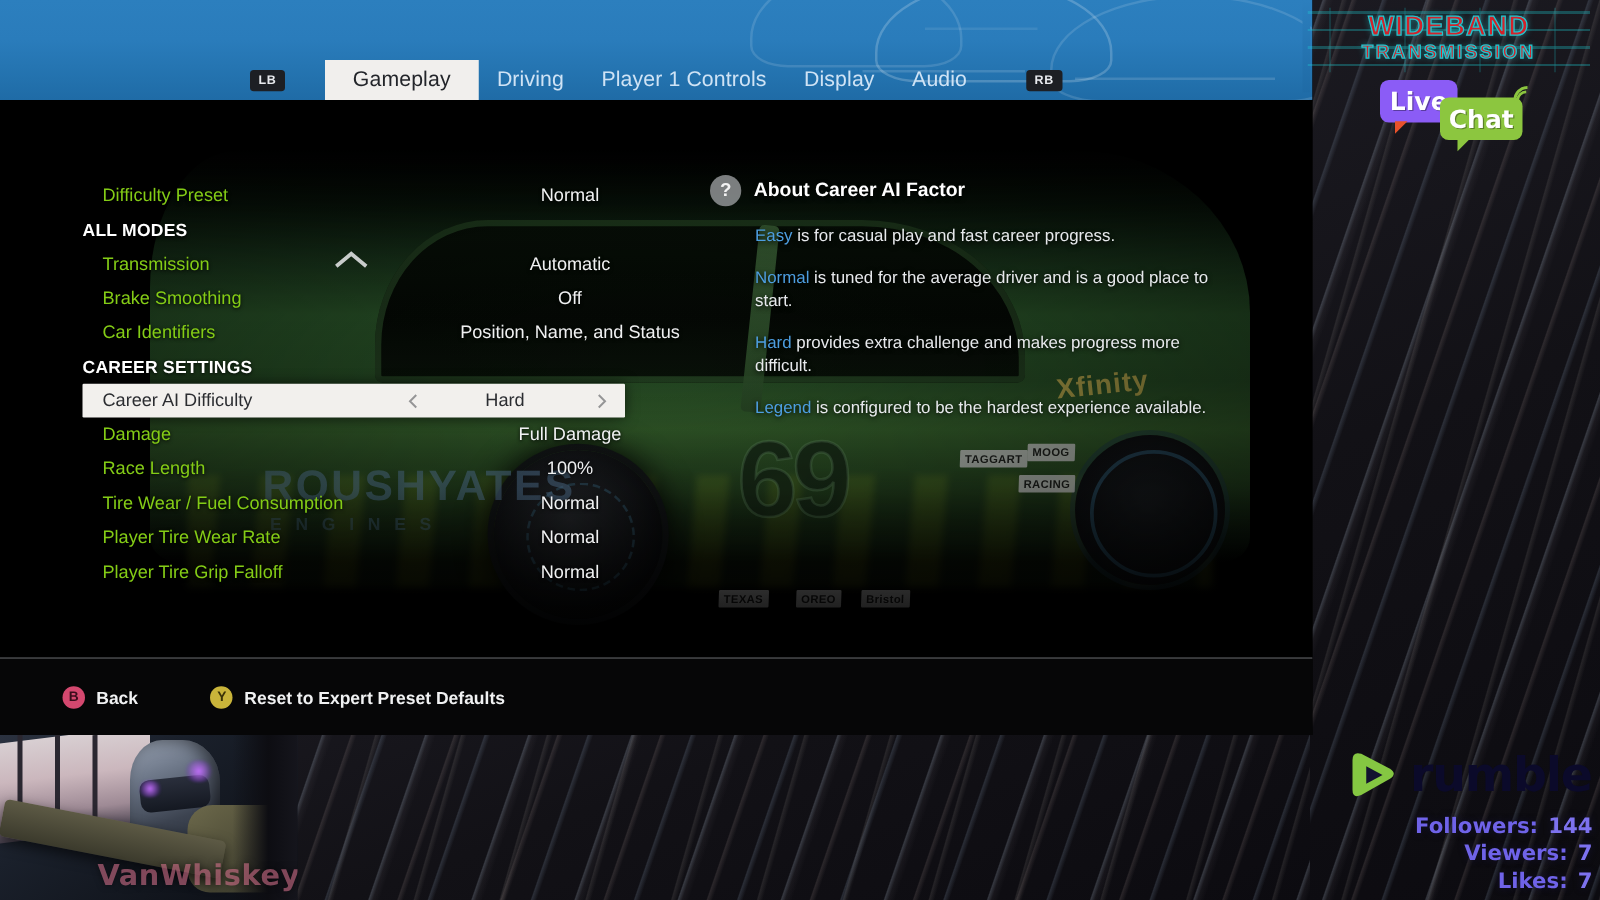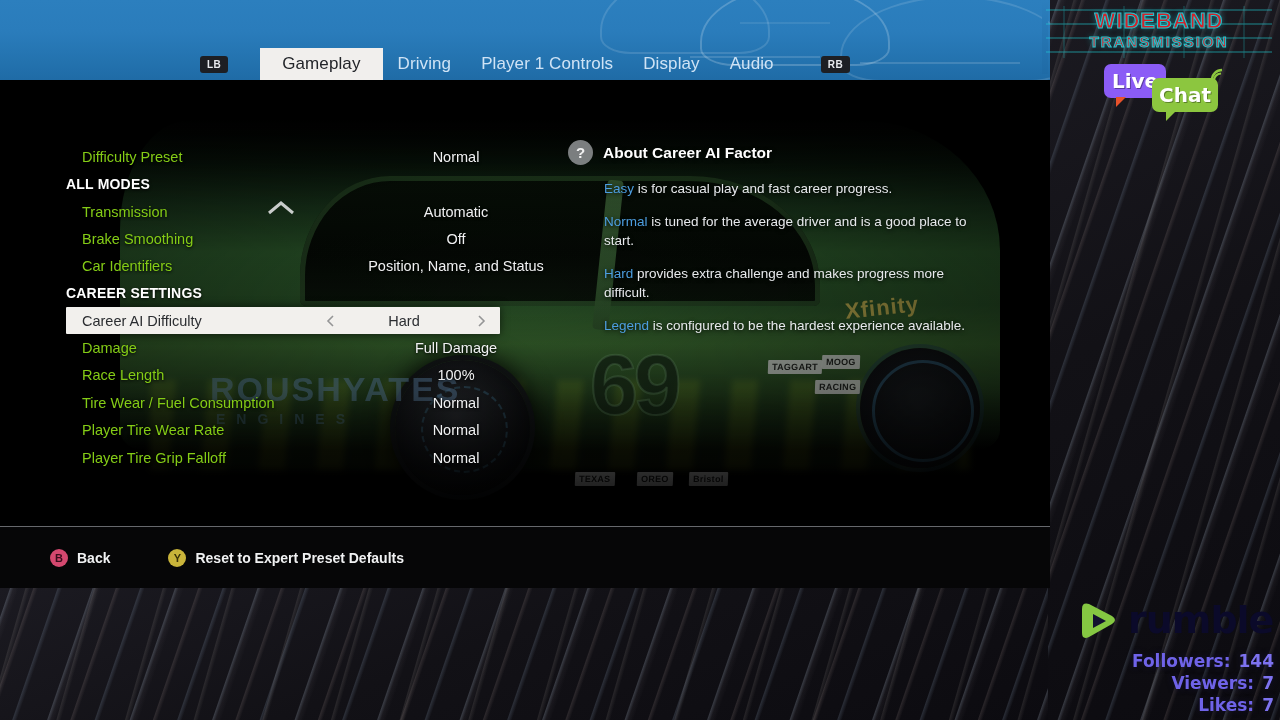--- a/index.html
+++ b/index.html
@@ -286,21 +286,21 @@
     font-size: 20px;
   }
   #bub-chat:after {
     content: ""; position: absolute; left: 14px; bottom: -9px;
     border-left: 10px solid #8cc63f; border-bottom: 10px solid transparent;
   }
   #wifi-icon { position: absolute; right: 4px; top: 2px; }
 
   
   #rumble { position: absolute; right: 0px; bottom: 78px; width: 220px; height: 44px;
-            display: flex; align-items: flex-start; gap: 8px; padding-left: 14px; }
+            display: flex; align-items: center; gap: 8px; padding-left: 14px; }
   #rumble-logo-tri {
     width: 46px; height: 46px; flex: 0 0 auto;
   }
   #rumble-word {
     font-size: 38px; font-weight: bold; color: #0b0a2a;
     letter-spacing: -1px; font-family: "DejaVu Sans", sans-serif;
   }
   #stats {
     position: absolute; right: 6px; bottom: 4px; width: 214px;
     text-align: right; font-family: "DejaVu Sans", sans-serif;
@@ -559,14 +559,28 @@
       <span>Followers:</span><span class="num">144</span>
     </div>
     <div class="stat">
       <span>Viewers:</span><span class="num">7</span>
     </div>
     <div class="stat">
       <span>Likes:</span><span class="num">7</span>
     </div>
   </div>
 
+  <div id="webcam">
+    <div id="cam-sky"></div>
+    <div class="cam-mullion" style="left:14px;top:-4px;height:86px;"></div>
+    <div class="cam-mullion" style="left:44px;top:-2px;height:86px;"></div>
+    <div class="cam-mullion" style="left:74px;top:0px;height:86px;"></div>
+    <div id="cam-helmet"></div>
+    <div id="cam-visor"></div>
+    <div class="cam-glow" style="left:110px;top:36px;width:20px;height:14px;"></div>
+    <div class="cam-glow" style="left:147px;top:20px;width:24px;height:18px;"></div>
+    <div id="cam-arm"></div>
+    <div id="cam-gun"></div>
+    <div id="cam-right-dark"></div>
+    <div id="watermark">VanWhiskey</div>
+  </div>
 
 </div>
 
 </body></html>

